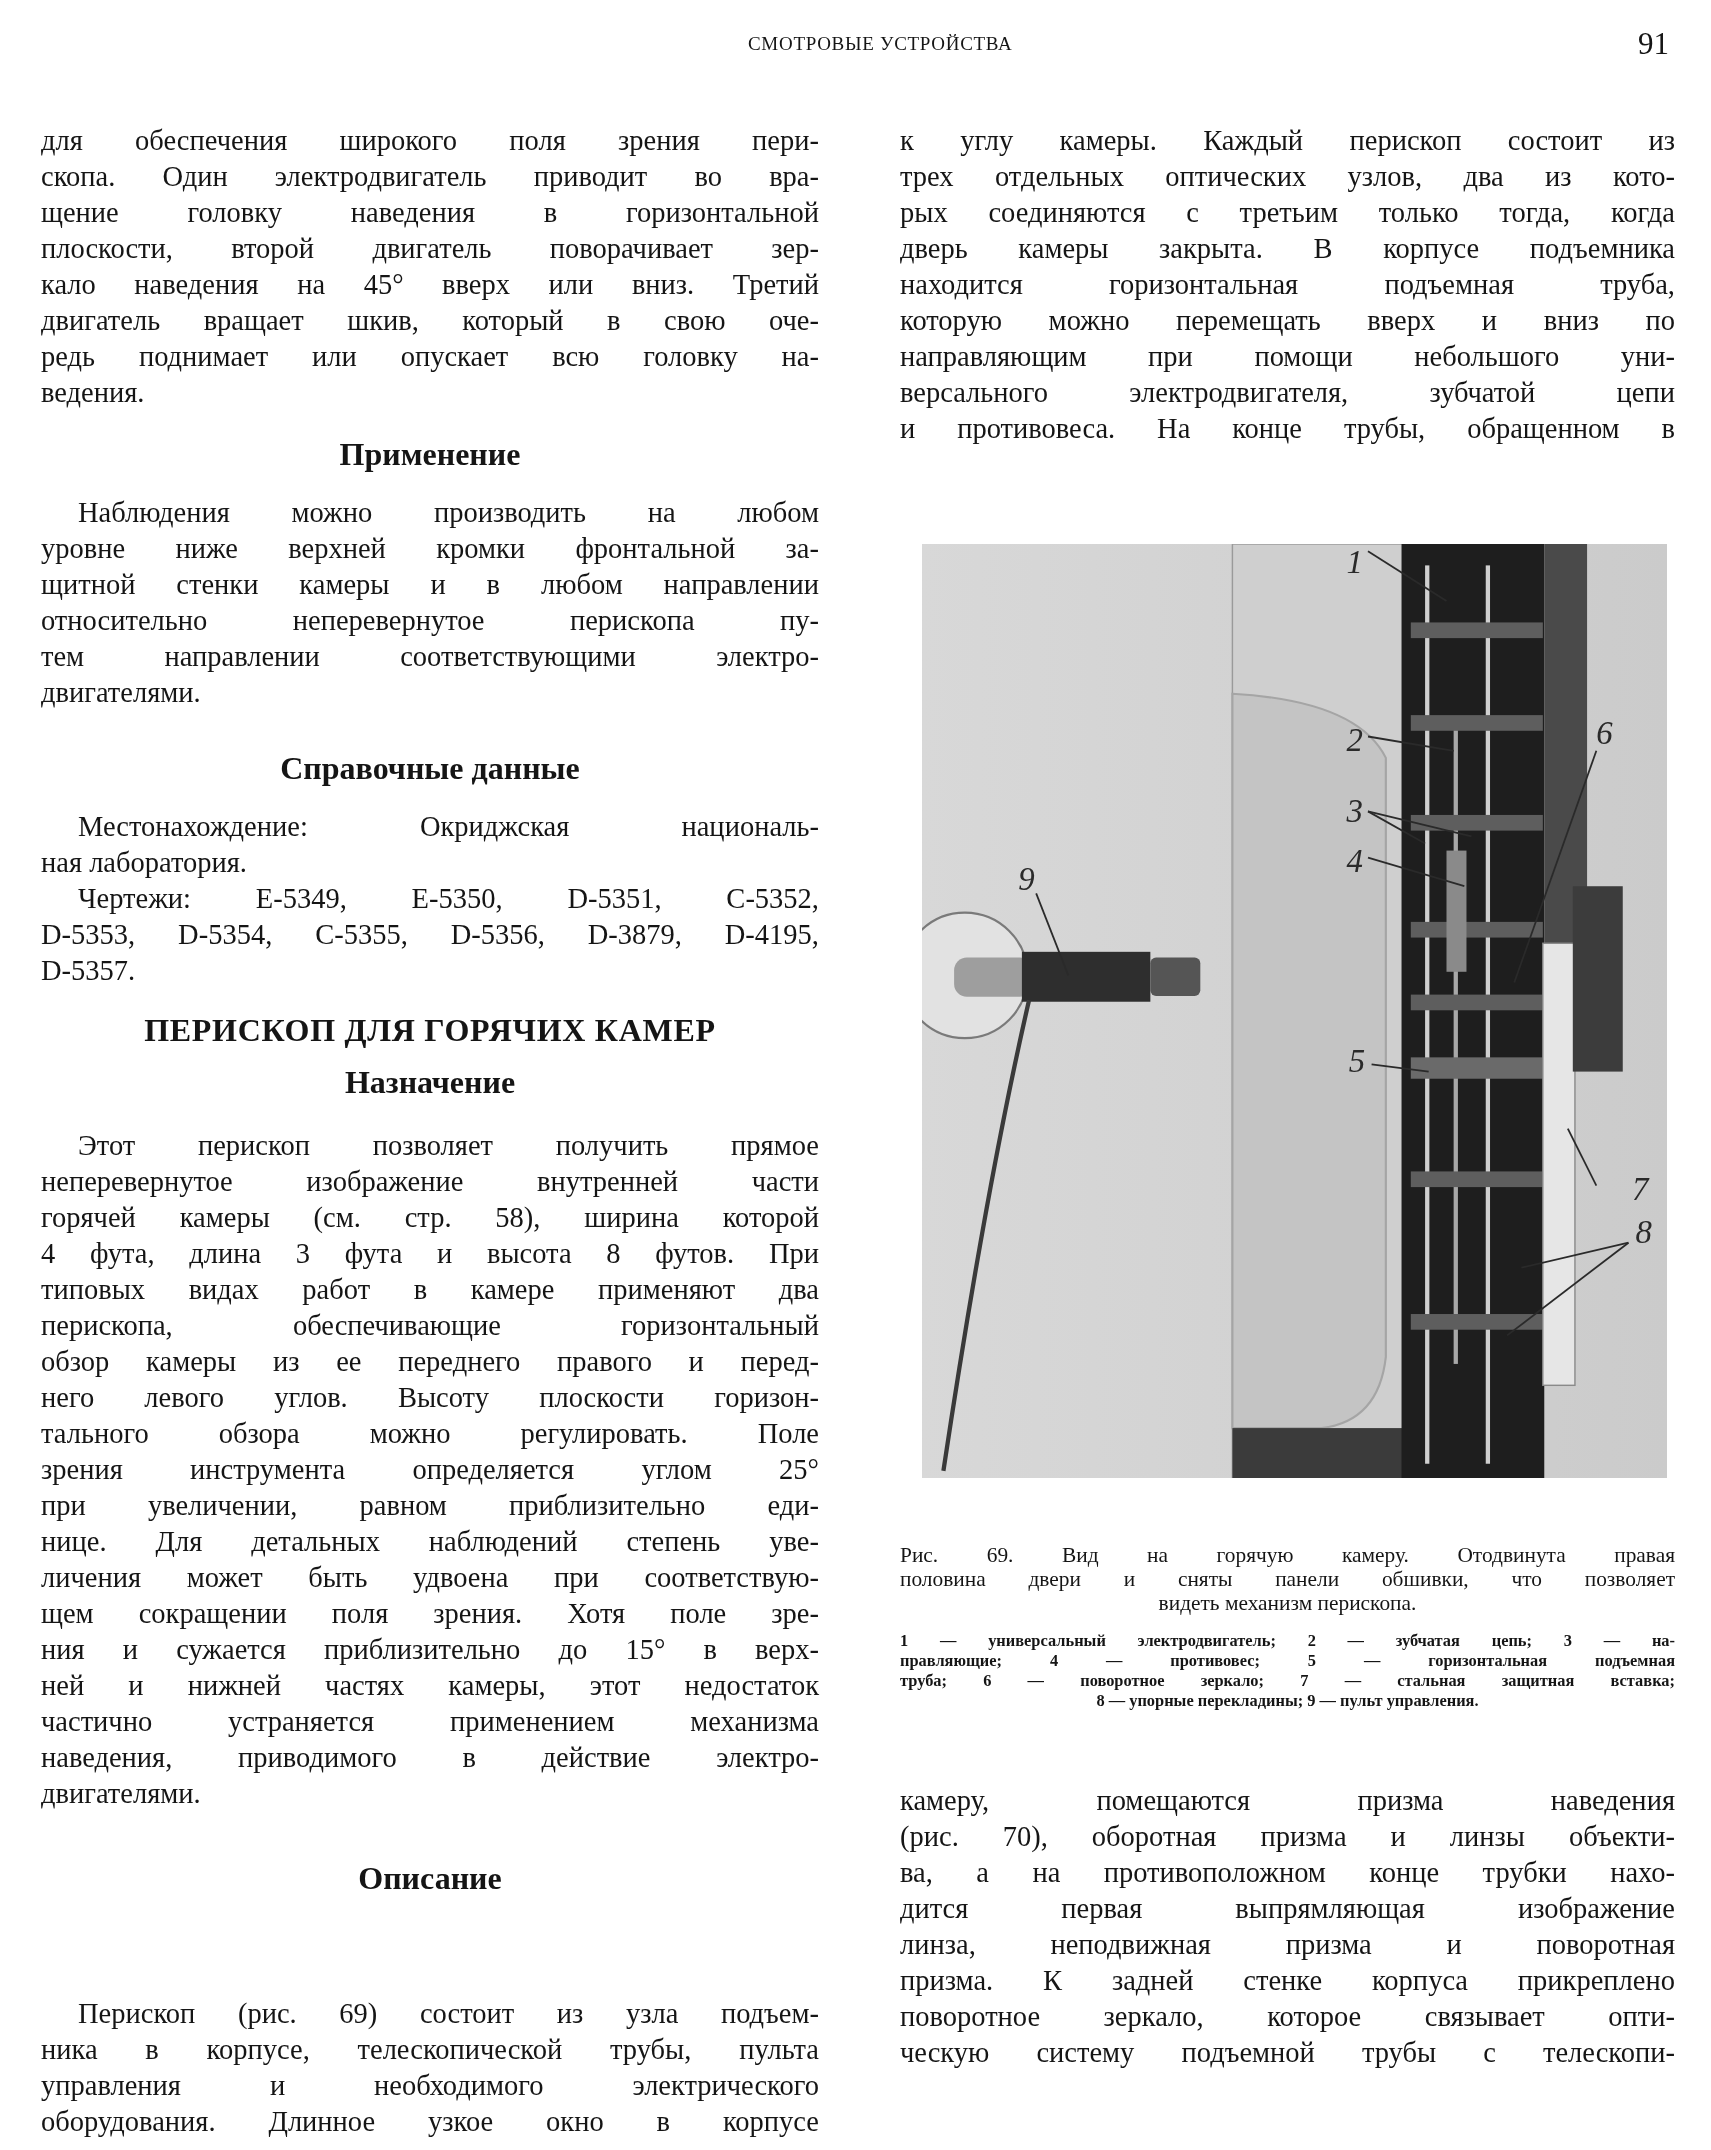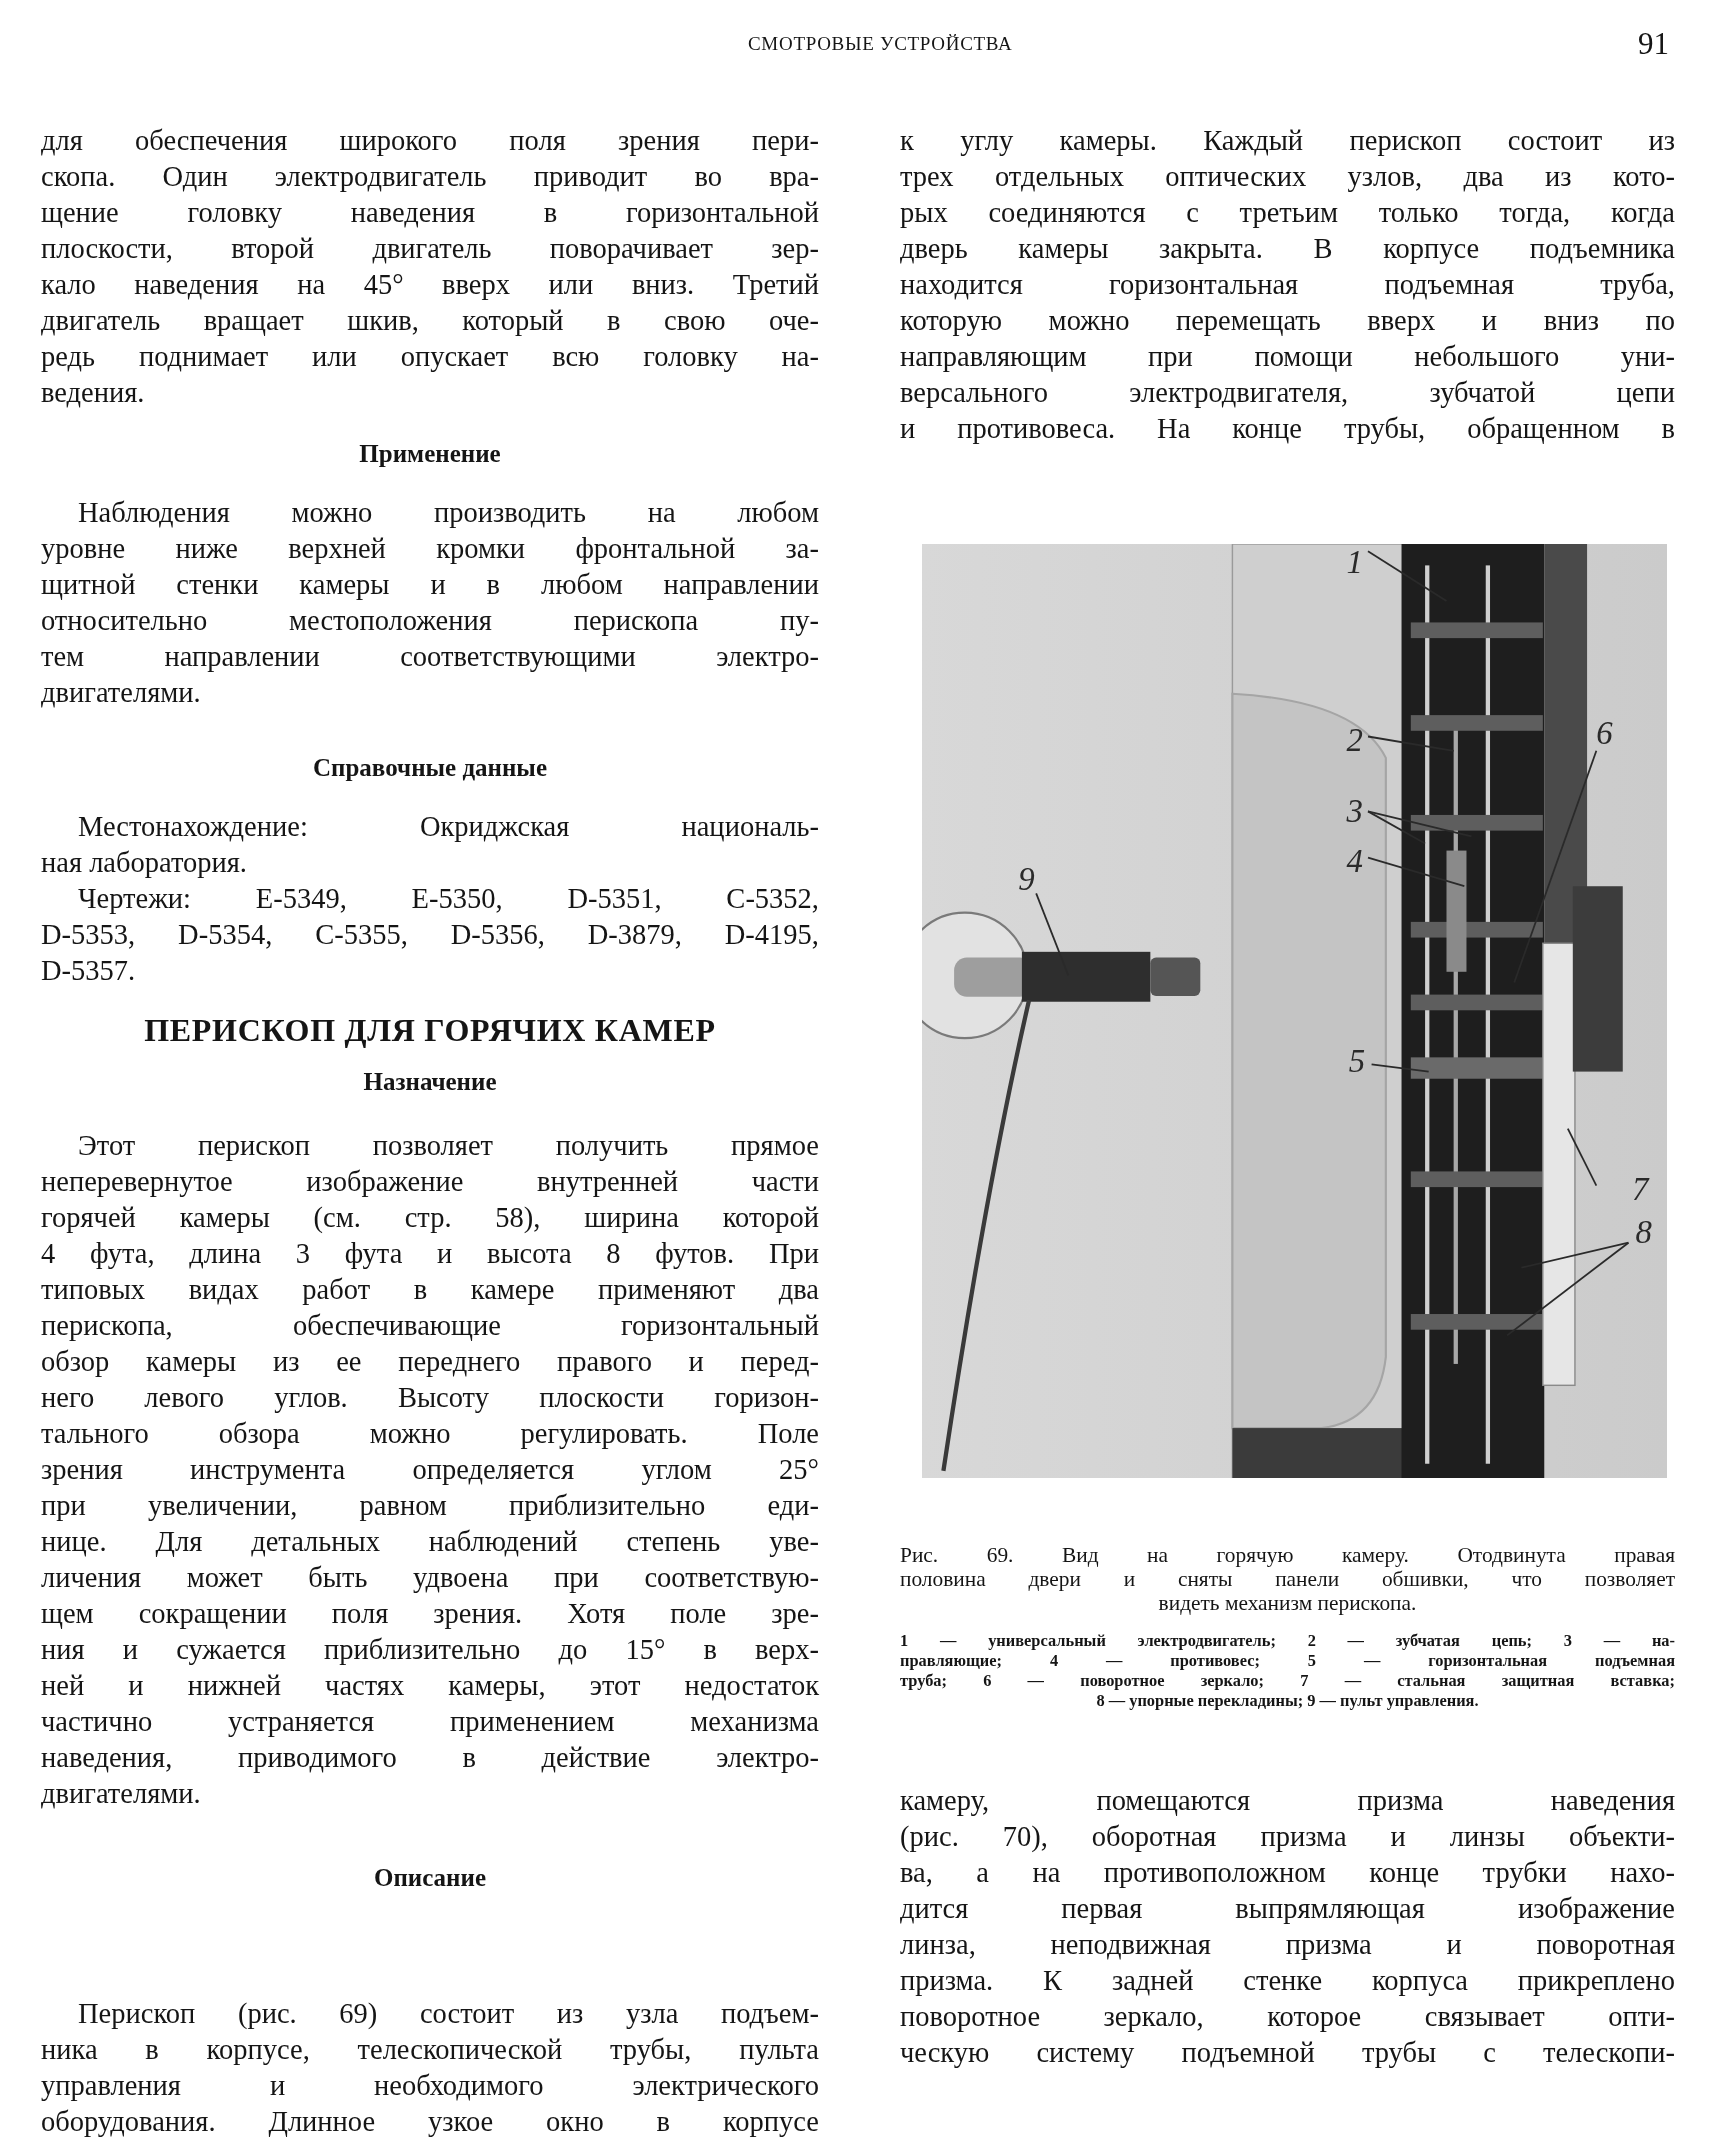--- a/index.html
+++ b/index.html
@@ -6,21 +6,21 @@
   body { width: 1712px; height: 2151px; position: relative; overflow: hidden;
          font-family: "Liberation Serif", "DejaVu Serif", serif; color: #151515; }
   .running-head { position: absolute; top: 33px; left: 748px; font-size: 19px; letter-spacing: 0.7px; }
   .page-number { position: absolute; top: 26px; left: 1638px; font-size: 31px; }
   .col { position: absolute; width: 778px; }
   .col-left { left: 41px; }
   .col-right { left: 900px; width: 775px; }
   .line { display: block; height: 36px; line-height: 36px; font-size: 28.5px; text-align: justify; text-align-last: justify; white-space: nowrap; }
   .line.last { text-align-last: left; }
   .line.indent { padding-left: 37px; }
-  .heading { position: absolute; font-weight: bold; text-align: center; font-size: 25px; line-height: 36px; width: 778px; left: 41px; }
+  .heading { position: absolute; font-weight: bold; text-align: center; font-size: 32px; line-height: 36px; width: 778px; left: 41px; }
   .heading.caps { font-size: 32px; letter-spacing: 0.7px; }
   .figure { position: absolute; left: 922px; top: 544px; width: 745px; height: 934px; background: #d4d4d4; overflow: hidden; }
   .figure svg { width: 100%; height: 100%; display: block; }
   .caption { position: absolute; left: 900px; width: 775px; }
   .cap-title { font-size: 21.4px; line-height: 24px; text-align: justify; text-align-last: justify; white-space: nowrap; display: block; }
   .cap-title.center { text-align: right; text-align-last: center; }
   .cap-legend { font-size: 16.4px; line-height: 20px; font-weight: bold; display: block; white-space: nowrap; text-align: justify; text-align-last: justify; }
   .cap-legend.center { text-align: center; text-align-last: center; }
   .callout { font-family: "Liberation Serif", serif; font-style: italic; font-size: 46px; fill: #2a2a2a; }
 </style>
@@ -39,21 +39,21 @@
   <span class="line">двигатель вращает шкив, который в свою оче-</span>
   <span class="line">редь поднимает или опускает всю головку на-</span>
   <span class="line last">ведения.</span>
 </div>
 
 <div class="heading" style="top:436px;">Применение</div>
 <div class="col col-left" style="top:495px;">
   <span class="line indent">Наблюдения можно производить на любом</span>
   <span class="line">уровне ниже верхней кромки фронтальной за-</span>
   <span class="line">щитной стенки камеры и в любом направлении</span>
-  <span class="line">относительно местоположения перископа пу-</span>
+  <span class="line">относительно неперевернутое перископа пу-</span>
   <span class="line">тем направлении соответствующими электро-</span>
   <span class="line last">двигателями.</span>
 </div>
 
 <div class="heading" style="top:750px;">Справочные данные</div>
 <div class="col col-left" style="top:809px;">
   <span class="line indent">Местонахождение: Окриджская националь-</span>
   <span class="line last">ная лаборатория.</span>
   <span class="line indent">Чертежи: Е-5349, Е-5350, D-5351, С-5352,</span>
   <span class="line">D-5353, D-5354, С-5355, D-5356, D-3879, D-4195,</span>

